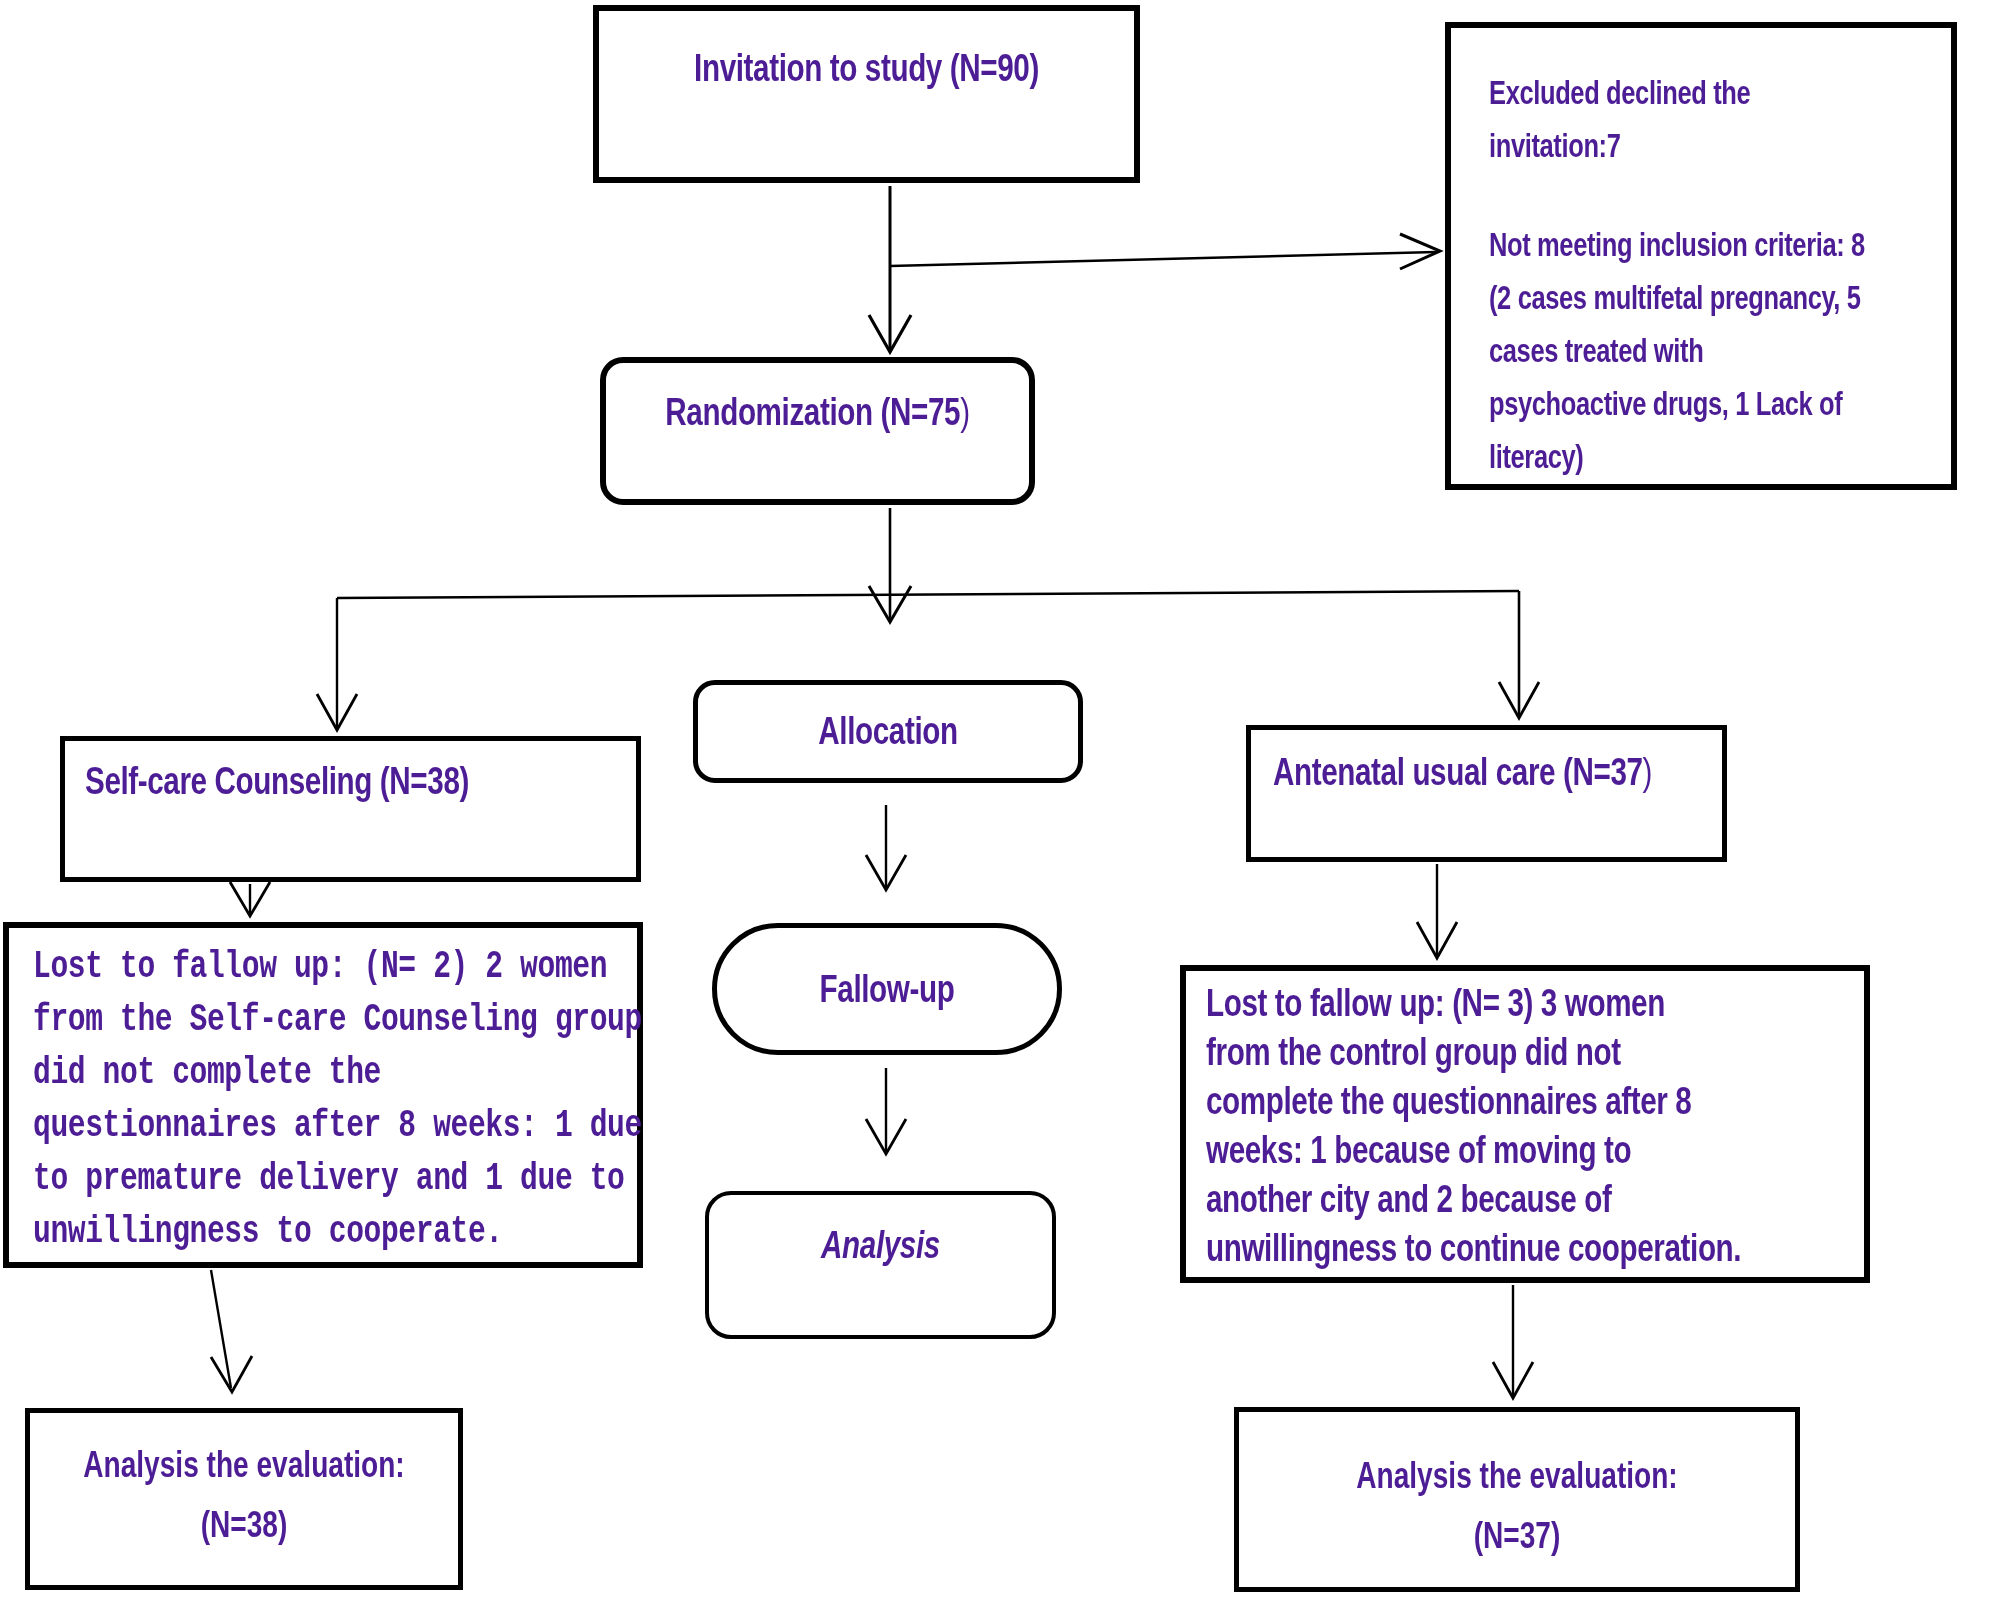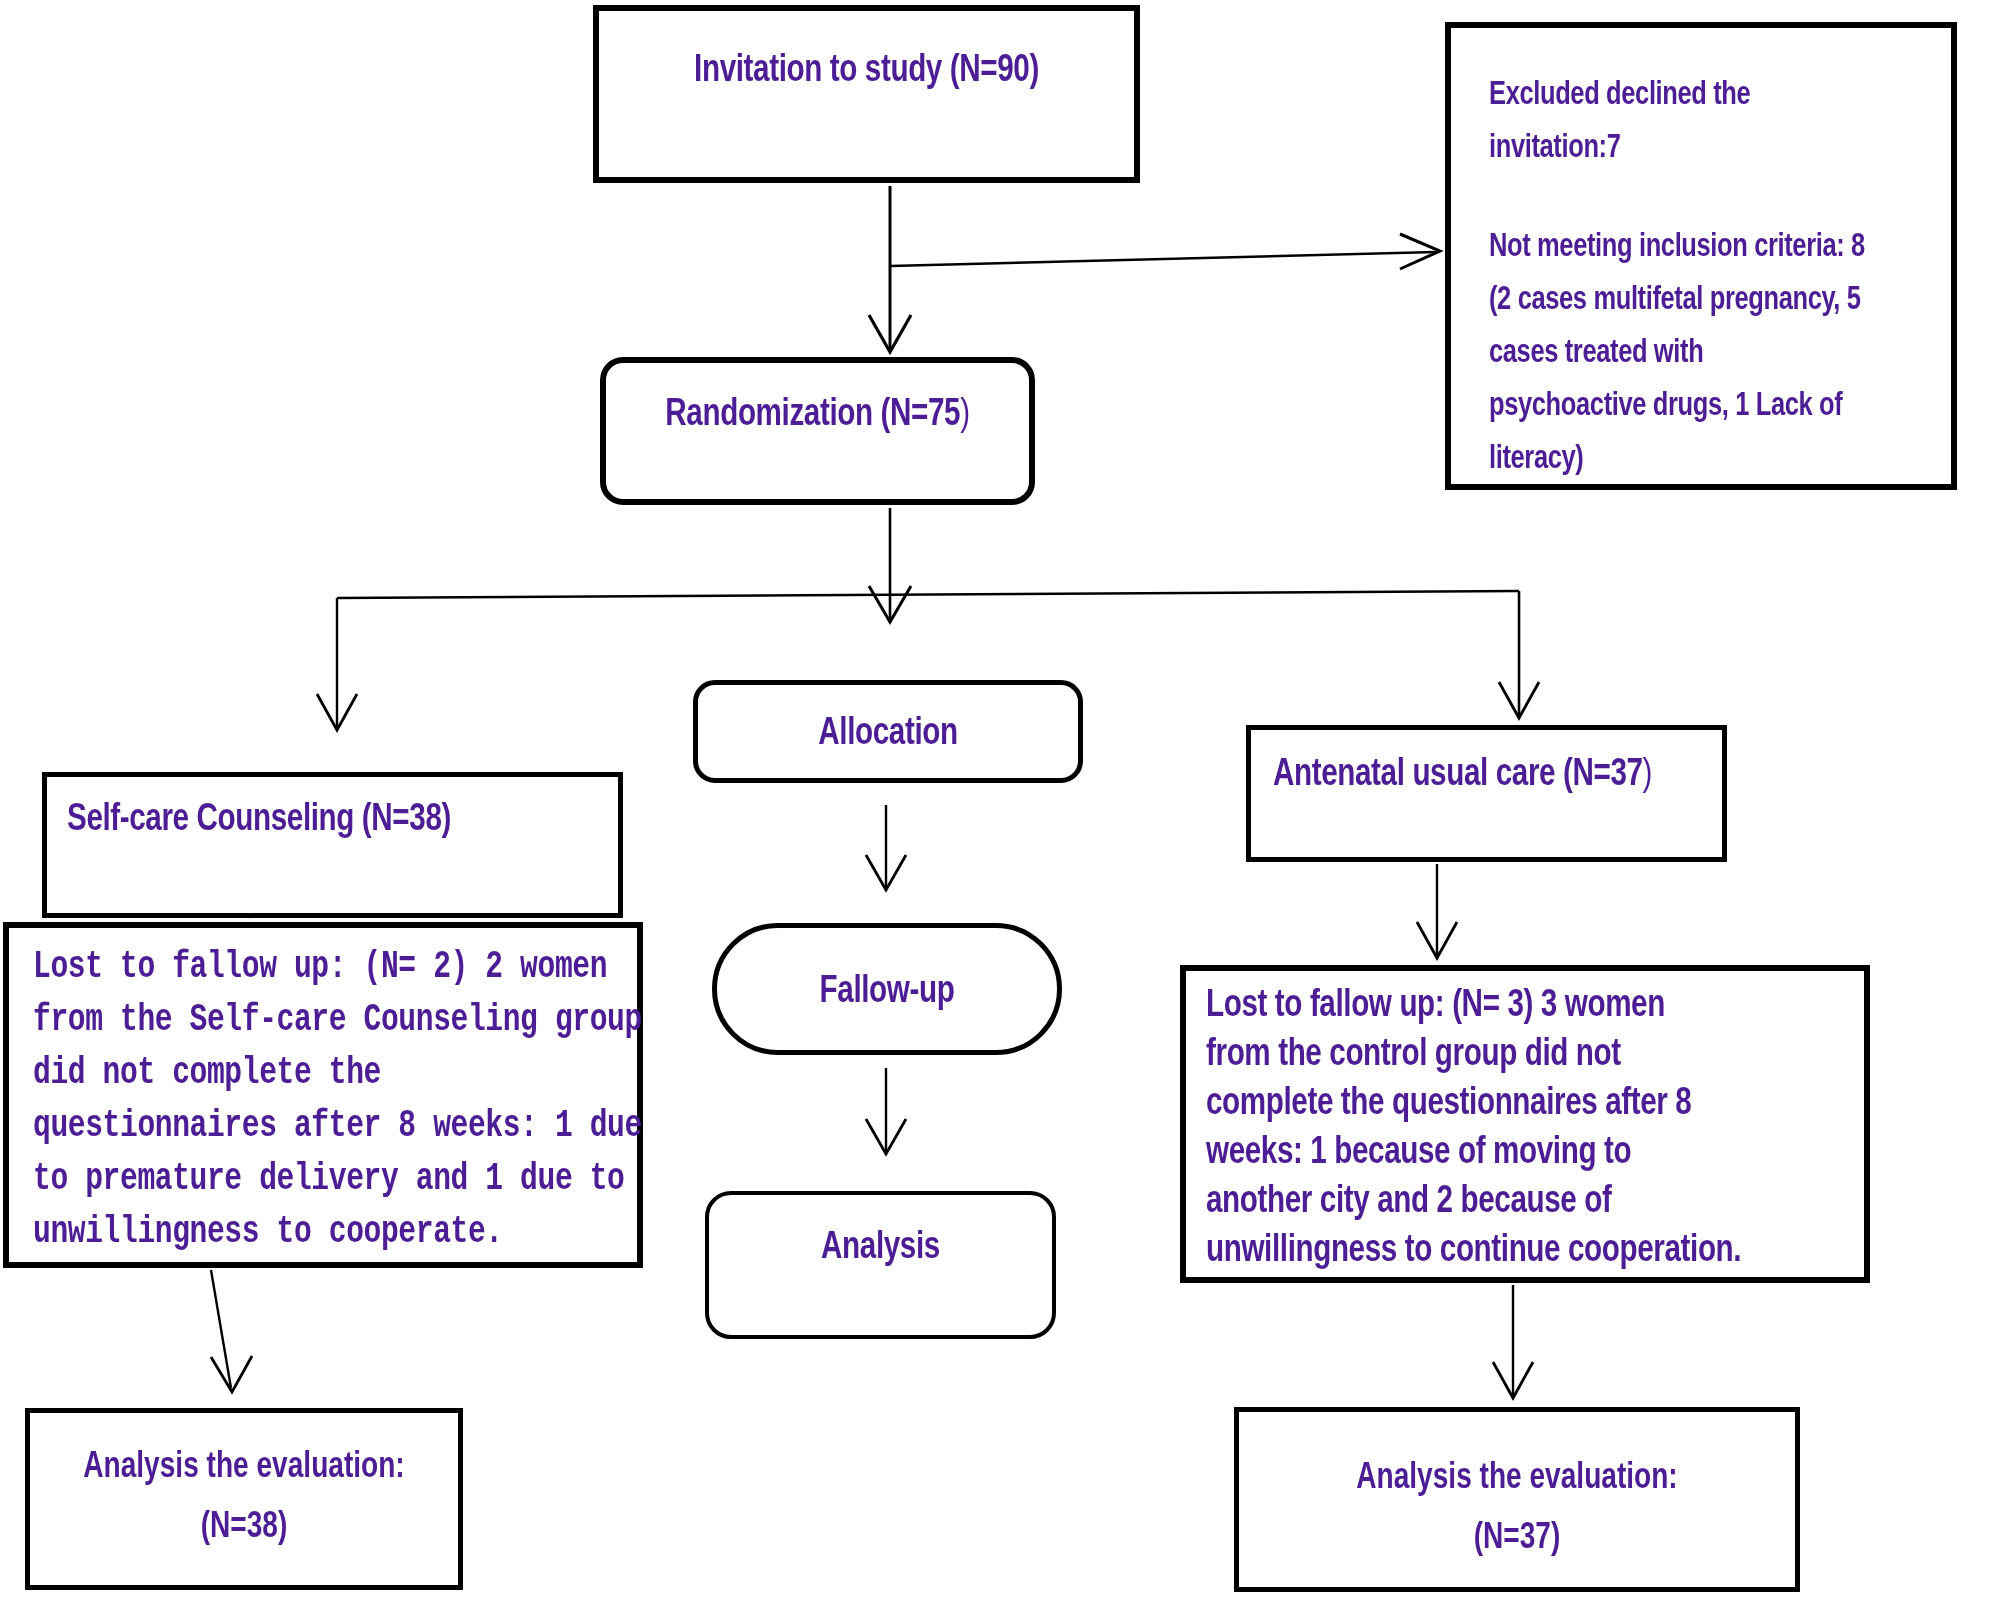--- a/index.html
+++ b/index.html
@@ -135,21 +135,21 @@
   </div>
 
   <div class="node thickb" style="left:600px;top:357px;width:435px;height:148px;border-radius:23px;">
     <span class="lbl" style="margin-top:28px"><b>Randomization (N=75</b><span style="font-weight:400">)</span></span>
   </div>
 
   <div class="node round flexmid" style="left:693px;top:680px;width:390px;height:103px;">
     <span class="lbl">Allocation</span>
   </div>
 
-  <div class="node" style="left:42px;top:736px;width:581px;height:146px;margin-top:36px;">
+  <div class="node" style="left:60px;top:736px;width:581px;height:146px;">
     <div class="para" style="left:20px;top:14px;width:720px;">Self-care Counseling (N=38)</div>
   </div>
 
   <div class="node" style="left:1246px;top:725px;width:481px;height:137px;">
     <div class="para" style="left:22px;top:16px;width:620px;"><b>Antenatal usual care (N=37</b><span style="font-weight:400">)</span></div>
   </div>
 
   <div class="node thickb" style="left:3px;top:922px;width:640px;height:346px;font-family:Liberation Mono, monospace;">
     <div class="para" style="left:24px;top:12px;width:780px;">
         <div>Lost to fallow up: (N= 2) 2 women</div>
@@ -169,21 +169,21 @@
     <div class="para" style="left:20px;top:8px;width:840px;line-height:49px;">
         <div>Lost to fallow up: (N= 3) 3 women</div>
         <div>from the control group did not</div>
         <div>complete the questionnaires after 8</div>
         <div>weeks: 1 because of moving to</div>
         <div>another city and 2 because of</div>
         <div>unwillingness to continue cooperation.</div>
       </div>
   </div>
 
-  <div class="node r26 flexmid" style="left:705px;top:1191px;width:351px;height:148px;border-width:4px;">
+  <div class="node r26 flexmid" style="left:705px;top:1191px;width:351px;height:148px;border-width:4px;font-style:italic;">
     <span class="lbl" style="margin-bottom:40px">Analysis</span>
   </div>
 
   <div class="node" style="left:25px;top:1408px;width:438px;height:182px;">
     <div class="ctr2" style="margin-top:22px;">
       <div>Analysis the evaluation:</div>
       <div>(N=38)</div>
     </div>
   </div>
 

